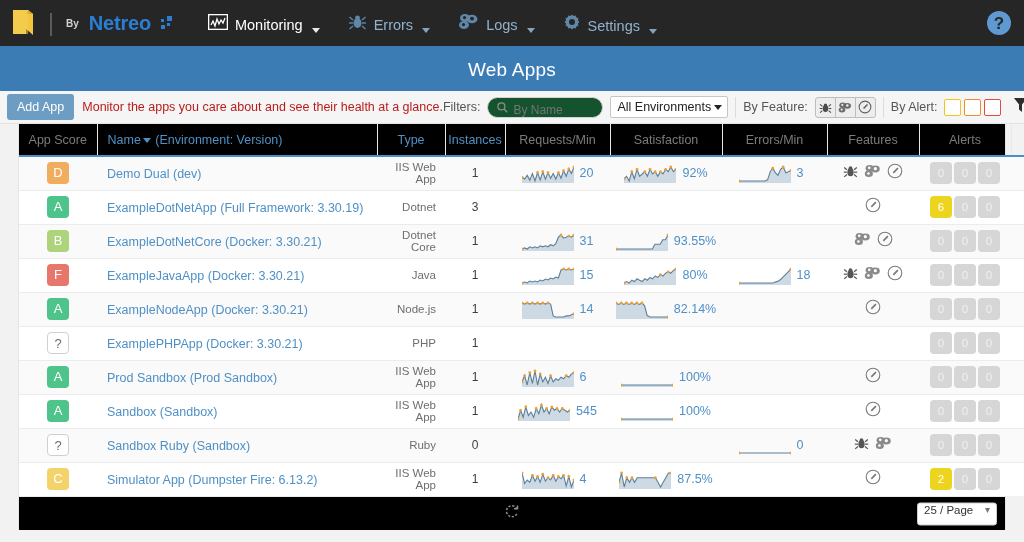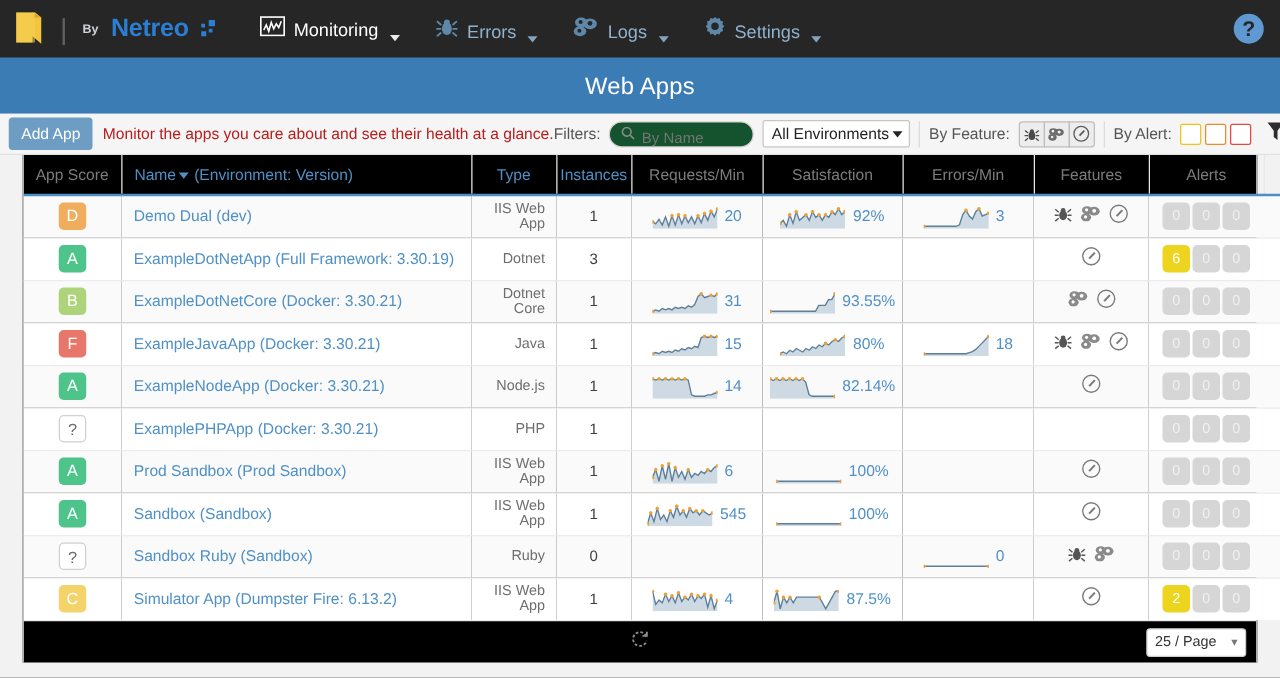--- a/index.html
+++ b/index.html
@@ -167,21 +167,21 @@
     margin-top: auto; height: 38px; border-top: 1px solid #ececec;
     display: flex; align-items: center; position: relative;
   }
   .refresh-btn {
     position: absolute; left: 50%; transform: translateX(-50%); cursor: pointer;
   }
   .per-page {
     position: absolute; right: 8px; top: 50%; transform: translateY(-50%);
     border: 1px solid #ccc; border-radius: 3px; background: #fff;
     height: 23px; width: 80px; font-size: 11.5px; color: #333;
-    display: flex; align-items: center; padding: 0 6px; cursor: pointer;
+    display: flex; padding: 0 6px; cursor: pointer;
   }
   .per-page .chev { margin-left: auto; color:#777; font-size: 10px; }
 </style>
 </head>
 <body>
 
 <div class="topnav">
   <div class="brand">
     <span class="brand-logo">
       <svg width="26" height="30" viewBox="0 0 26 30">

